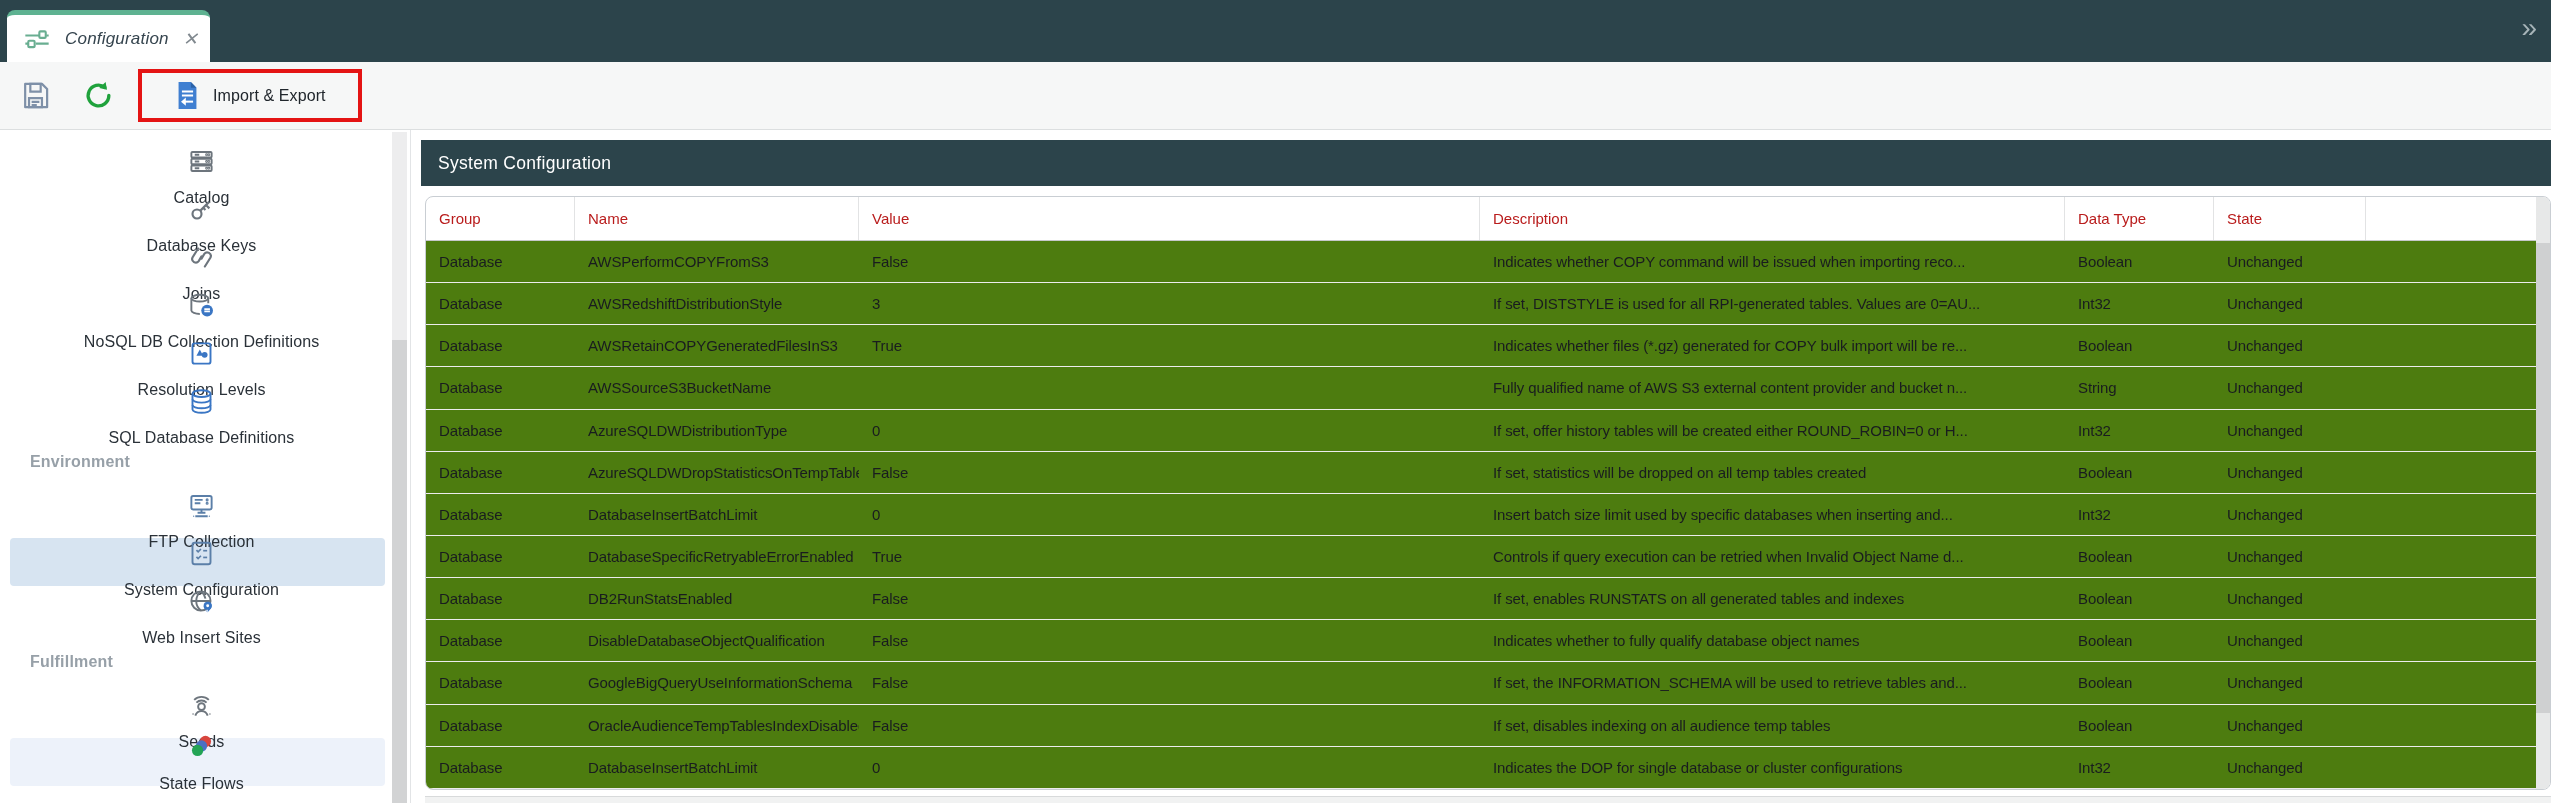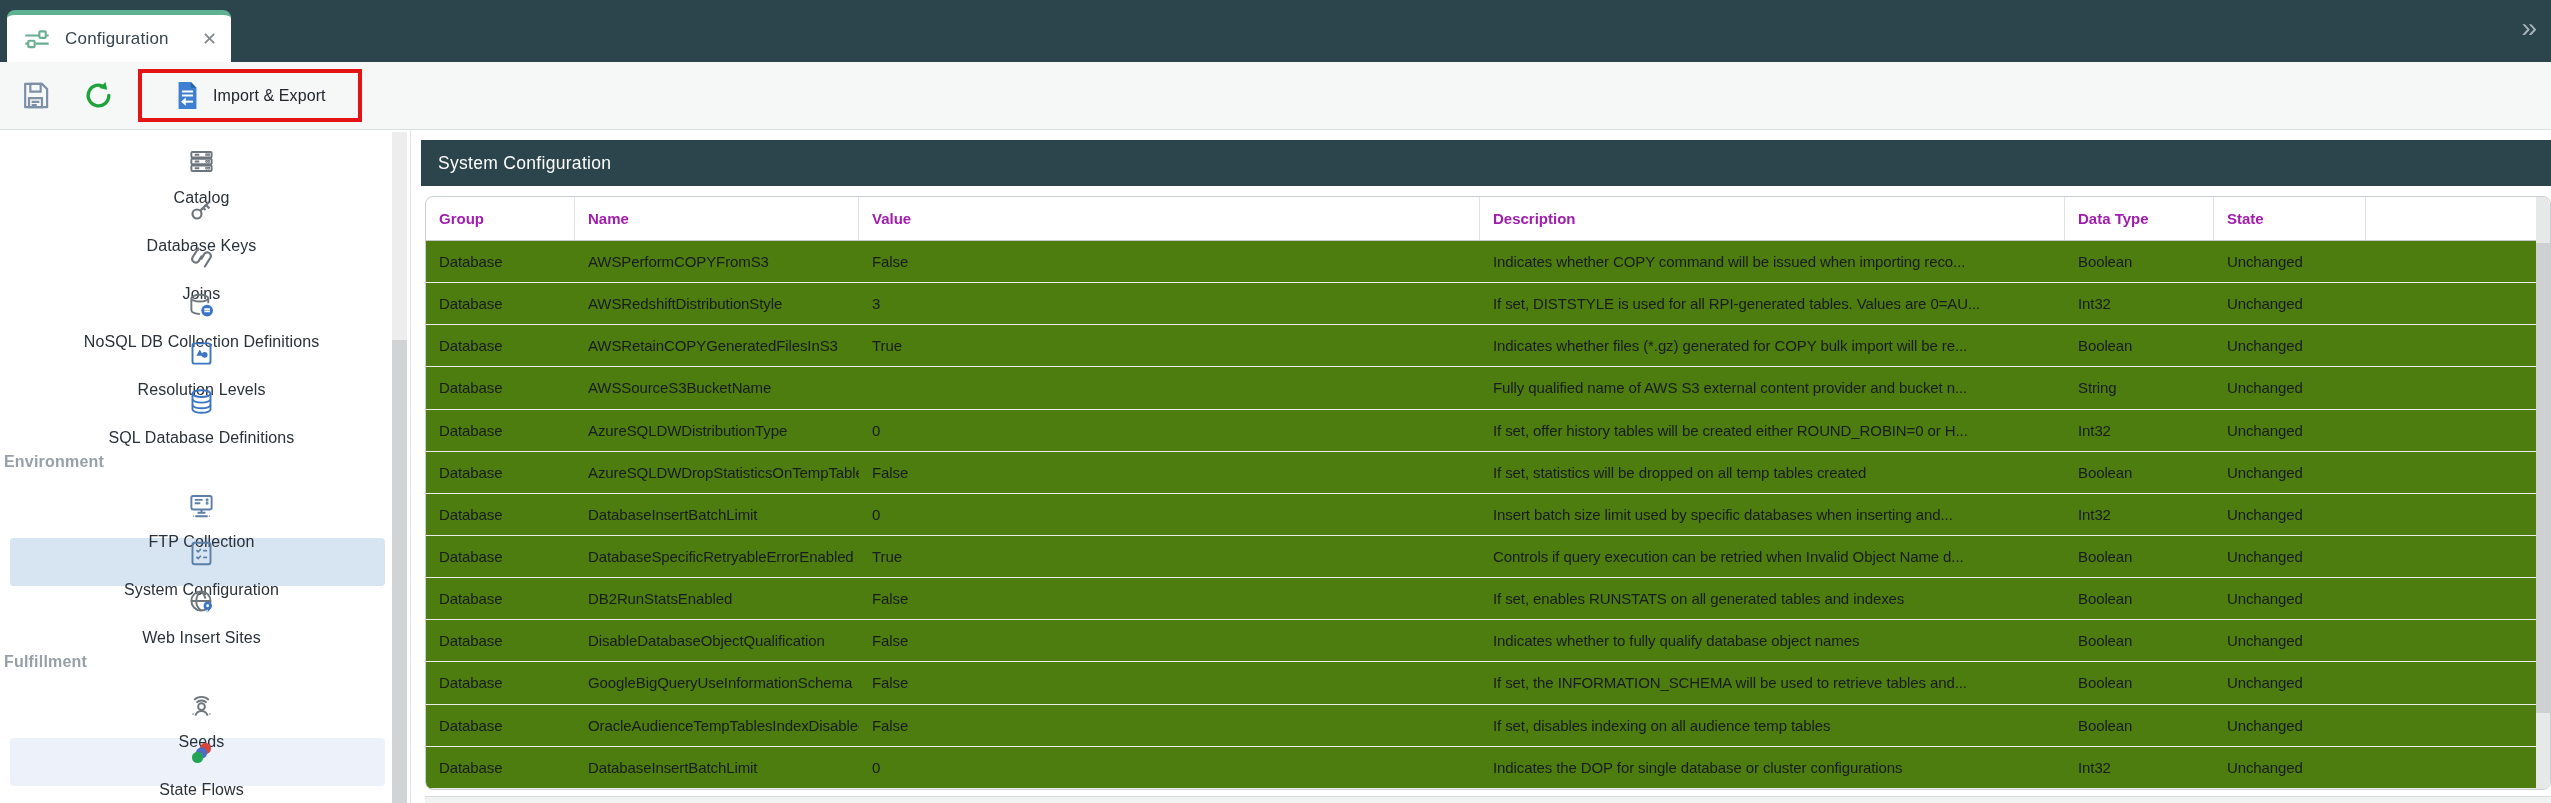--- a/index.html
+++ b/index.html
@@ -2,23 +2,23 @@
 <html style="--teal: #2c444b; --tab-green: #5eb291; --refresh-green: #1fa23c; --icon-blue: #3f7fd1; --steel: #7e90a8; --red: #e41414; --sel-bg: #d7e4f1; --hov-bg: #edf2fa;"><head>
 <meta charset="utf-8">
 <style>
   * { box-sizing: border-box; margin: 0; padding: 0; }
   html,body { width: 2551px; height: 803px; overflow: hidden; }
   body { font-family: "Liberation Sans", sans-serif; background:#fff; color:#1a1d20; }
   #app { position:relative; width:2551px; height:803px; overflow:hidden; }
 
   
   .tabbar { position:absolute; left:0; top:0; width:100%; height:62px; background:var(--teal); }
-  .tab { position:absolute; left:7px; top:10px; width:224px; height:52px; background:#fff;
+  .tab { position:absolute; left:7px; top:10px; width:203px; height:52px; background:#fff;
          border-top:5px solid var(--tab-green); border-radius:8px 8px 0 0;
-         display:flex; align-items:center; gap:14px; padding:0 14px 0 16px; }
+         display:flex; align-items:center; gap:14px; padding:0 14px 0 16px;font-style:italic; }
   .tab-label { font-size:17px; color:#35444e; letter-spacing:.2px; flex:1; }
   .tab-close { font-size:18px; color:#81898f; cursor:pointer; line-height:1; }
   .overflow-chevrons { position:absolute; right:14px; top:14px; font-size:28px; color:#a7b4b8; line-height:1; }
 
   
   .toolbar { position:absolute; left:0; top:62px; width:100%; height:68px; background:#f6f7f7;
              border-bottom:1px solid #dcdfe0; display:flex; align-items:center; }
   .tool-btn { background:none; border:none; cursor:pointer; display:flex; align-items:center; justify-content:center; }
   .save-btn { margin-left:20px; }
   .refresh-btn { margin-left:32px; }
@@ -27,38 +27,38 @@
   .importexport-label { font-size:16px; color:#20262c; letter-spacing:.1px; }
 
   
   .sidebar { position:absolute; left:0; top:130px; width:410px; height:673px; background:#fff; }
   .nav { position:absolute; left:0; top:0; width:390px; padding-top:16px; }
   .nav-item { height:48px; margin:0 5px 0 10px; border-radius:4px; display:flex; align-items:center; gap:13px;
               padding-left:8px; cursor:pointer;flex-direction:column; }
   .nav-item .ic { width:30px; height:30px; flex:none; display:flex; align-items:center; justify-content:center; }
   .nav-item .lbl { font-size:16px; color:#2a3138; letter-spacing:.1px; white-space:nowrap; }
   .nav-item.selected { background:var(--sel-bg); }
-  .nav-item.hovered  { background:var(--hov-bg); }
-  .nav-section { height:56px; display:flex; align-items:center; padding-left:4px;
+  .nav-item.hovered  { background:var(--hov-bg);justify-content:center; }
+  .nav-section { height:56px; display:flex; align-items:center; padding-left:30px;
                  font-size:16px; font-weight:700; color:#97a0a8; letter-spacing:.2px; }
   .side-scroll { position:absolute; right:3px; top:2px; width:15px; height:671px; background:#ededee; }
   .side-thumb { position:absolute; left:0; top:208px; width:15px; height:463px; background:#d2d3d4; }
 
   
   .main { position:absolute; left:410px; top:130px; width:2141px; height:673px; background:#fff;
           border-left:1px solid #e2e4e6; }
   .panel-header { position:absolute; left:10px; right:0; top:10px; height:46px; background:var(--teal);
                   display:flex; align-items:center; padding-left:17px; }
   .panel-title { color:#fff; font-size:17.5px; letter-spacing:.3px; }
 
   .card { position:absolute; left:14px; right:0; top:66px; bottom:13px; background:#fff;
           border:1px solid #c9ced3; border-radius:8px; overflow:hidden; }
   .thead { display:flex; height:44px; border-bottom:1px solid #c6c8ca; }
-  .thcell { display:flex; align-items:center; padding-left:13px; font-size:15px; font-weight:700;
-            color:#a21caf; border-right:1px solid #e2e3e4; white-space:nowrap; overflow:hidden; }
+  .thcell { display:flex; align-items:center; padding-left:13px; font-size:15px; font-weight:400;
+            color:#b91c1c; border-right:1px solid #e2e3e4; white-space:nowrap; overflow:hidden; }
   .tbody { position:absolute; left:0; right:14px; top:44px; bottom:0; overflow:hidden; }
   .trow { display:flex; height:42.15px; border-bottom:1px solid #ececec; background:#4d7c0f; }
   .tcell { display:flex; align-items:center; padding-left:13px; font-size:15px; color:#191c1f;
            letter-spacing:-.1px; white-space:nowrap; overflow:hidden; text-overflow:ellipsis; }
   .c0{width:149px}.c1{width:284px}.c2{width:621px}.c3{width:585px}.c4{width:149px}.c5{width:152px}.c6{flex:1;border-right:none}
   .table-scroll { position:absolute; right:0; top:0; width:14px; bottom:0; background:#e7e8e8; }
   .table-thumb { position:absolute; left:0; top:46px; width:14px; height:470px; background:#cfd0d1; }
   .below-strip { position:absolute; left:14px; right:0; bottom:0; height:7px; background:#f1f2f2; border-top:1px solid #d8dadb; }
 
   svg { display:block; }

